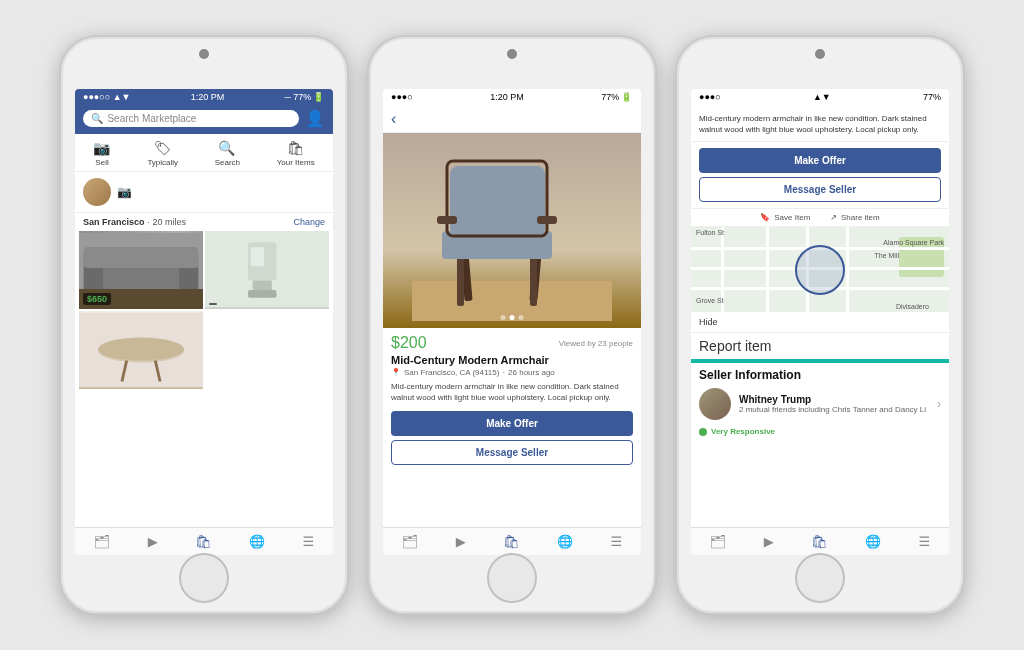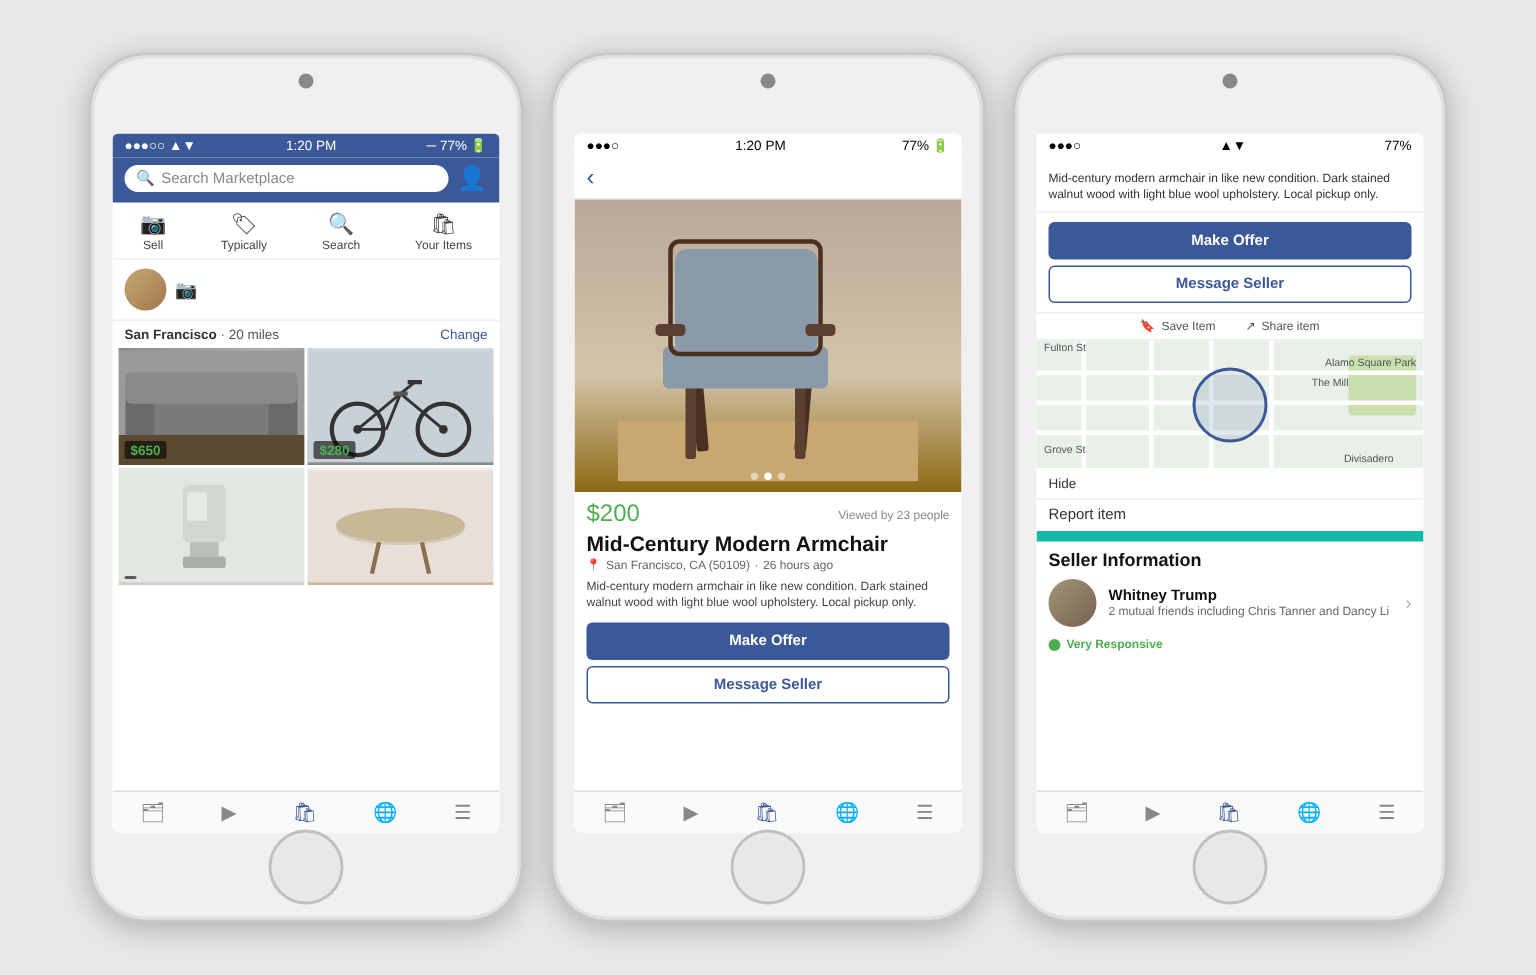--- a/index.html
+++ b/index.html
@@ -263,21 +263,21 @@
       justify-content: space-between;
       align-items: center;
       padding: 6px 8px 2px;
     }
     .p2-price {
       font-size: 16px;
       color: #4caf50;
       font-weight: normal;
     }
     .p2-title {
-      font-size: 14px;
+      font-size: 11px;
       font-weight: bold;
       padding: 0 8px 2px;
       color: #111;
     }
     .p2-location-row {
       display: flex;
       align-items: center;
       gap: 3px;
       padding: 0 8px 4px;
       font-size: 8px;
@@ -401,23 +401,23 @@
       color: #555;
     }
     .p3-hide-row {
       padding: 5px 8px;
       font-size: 9px;
       color: #333;
       border-bottom: 1px solid #eee;
     }
     .p3-report-row {
       padding: 5px 8px;
-      font-size: 10px;
+      font-size: 14px;
       color: #333;
-      border-bottom: 7px solid #14b8a6;
+      border-bottom: 4px solid #14b8a6;
     }
     .p3-seller-section {
       padding: 5px 8px;
     }
     .p3-seller-title {
       font-size: 12px;
       font-weight: bold;
       color: #111;
       margin-bottom: 6px;
     }
@@ -566,39 +566,20 @@
               <rect x="5" y="35" width="120" height="30" rx="4" fill="#7a7a7a"></rect>
               <rect x="5" y="20" width="20" height="46" rx="3" fill="#6a6a6a"></rect>
               <rect x="105" y="20" width="20" height="46" rx="3" fill="#6a6a6a"></rect>
               <rect x="5" y="15" width="120" height="22" rx="4" fill="#8a8a8a"></rect>
               <rect x="10" y="65" width="110" height="8" rx="2" fill="#5a4a30"></rect>
             </svg>
           </div>
           <span class="p1-item-price">$650</span>
         </div>
 
-        <div class="p1-item">
-          <div class="bike-img">
-            <svg width="100%" height="78" viewBox="0 0 130 78" xmlns="http://www.w3.org/2000/svg">
-              <rect width="130" height="78" fill="#c8d0d8"></rect>
-              <circle cx="35" cy="55" r="18" fill="none" stroke="#333" stroke-width="3"></circle>
-              <circle cx="95" cy="55" r="18" fill="none" stroke="#333" stroke-width="3"></circle>
-              <circle cx="35" cy="55" r="3" fill="#333"></circle>
-              <circle cx="95" cy="55" r="3" fill="#333"></circle>
-              <line x1="35" y1="55" x2="65" y2="30" stroke="#333" stroke-width="2"></line>
-              <line x1="95" y1="55" x2="65" y2="30" stroke="#333" stroke-width="2"></line>
-              <line x1="65" y1="30" x2="55" y2="55" stroke="#333" stroke-width="2"></line>
-              <line x1="55" y1="55" x2="35" y2="55" stroke="#333" stroke-width="2"></line>
-              <line x1="65" y1="30" x2="75" y2="22" stroke="#333" stroke-width="2"></line>
-              <line x1="70" y1="22" x2="80" y2="22" stroke="#333" stroke-width="3"></line>
-              <line x1="60" y1="30" x2="70" y2="30" stroke="#555" stroke-width="3"></line>
-            </svg>
-          </div>
-          <span class="p1-item-price">$280</span>
-        </div>
 
         <div class="p1-item">
           <div class="blender-img">
             <svg width="100%" height="78" viewBox="0 0 130 78" xmlns="http://www.w3.org/2000/svg">
               <rect width="130" height="78" fill="#e0e8e0"></rect>
               <rect x="45" y="10" width="30" height="40" rx="4" fill="#d0d8d0"></rect>
               <rect x="50" y="50" width="20" height="10" fill="#b8c0b8"></rect>
               <rect x="45" y="60" width="30" height="8" rx="2" fill="#a8b0a8"></rect>
               <rect x="48" y="15" width="14" height="20" rx="2" fill="#e8f0e8" opacity="0.8"></rect>
             </svg>
@@ -674,21 +655,21 @@
 
       <div class="p2-price-row">
         <span class="p2-price">$200</span>
         <span class="p2-viewed">Viewed by 23 people</span>
       </div>
 
       <div class="p2-title">Mid-Century Modern Armchair</div>
 
       <div class="p2-location-row">
         <span>📍</span>
-        <span>San Francisco, CA (50109)</span>
+        <span>San Francisco, CA (94115)</span>
         <span> · </span>
         <span>26 hours ago</span>
       </div>
 
       <div class="p2-desc">Mid-century modern armchair in like new condition. Dark stained walnut wood with light blue wool upholstery. Local pickup only.</div>
 
       <div class="p2-make-offer">Make Offer</div>
 
       <div class="p2-message-seller">Message Seller</div>
 

